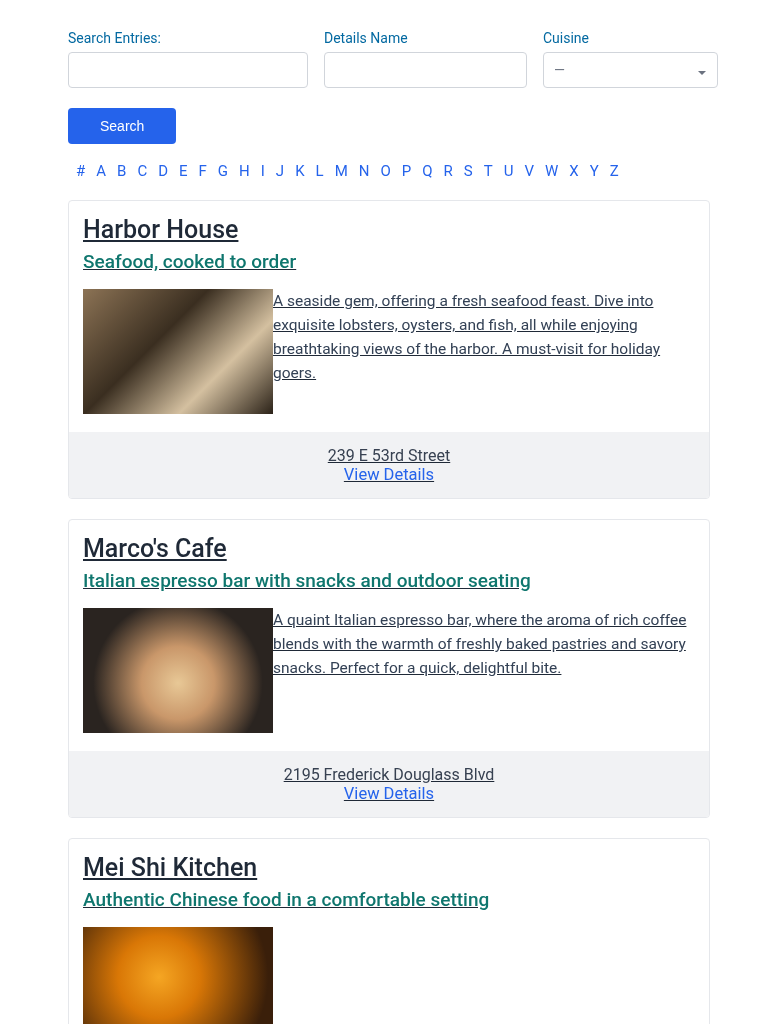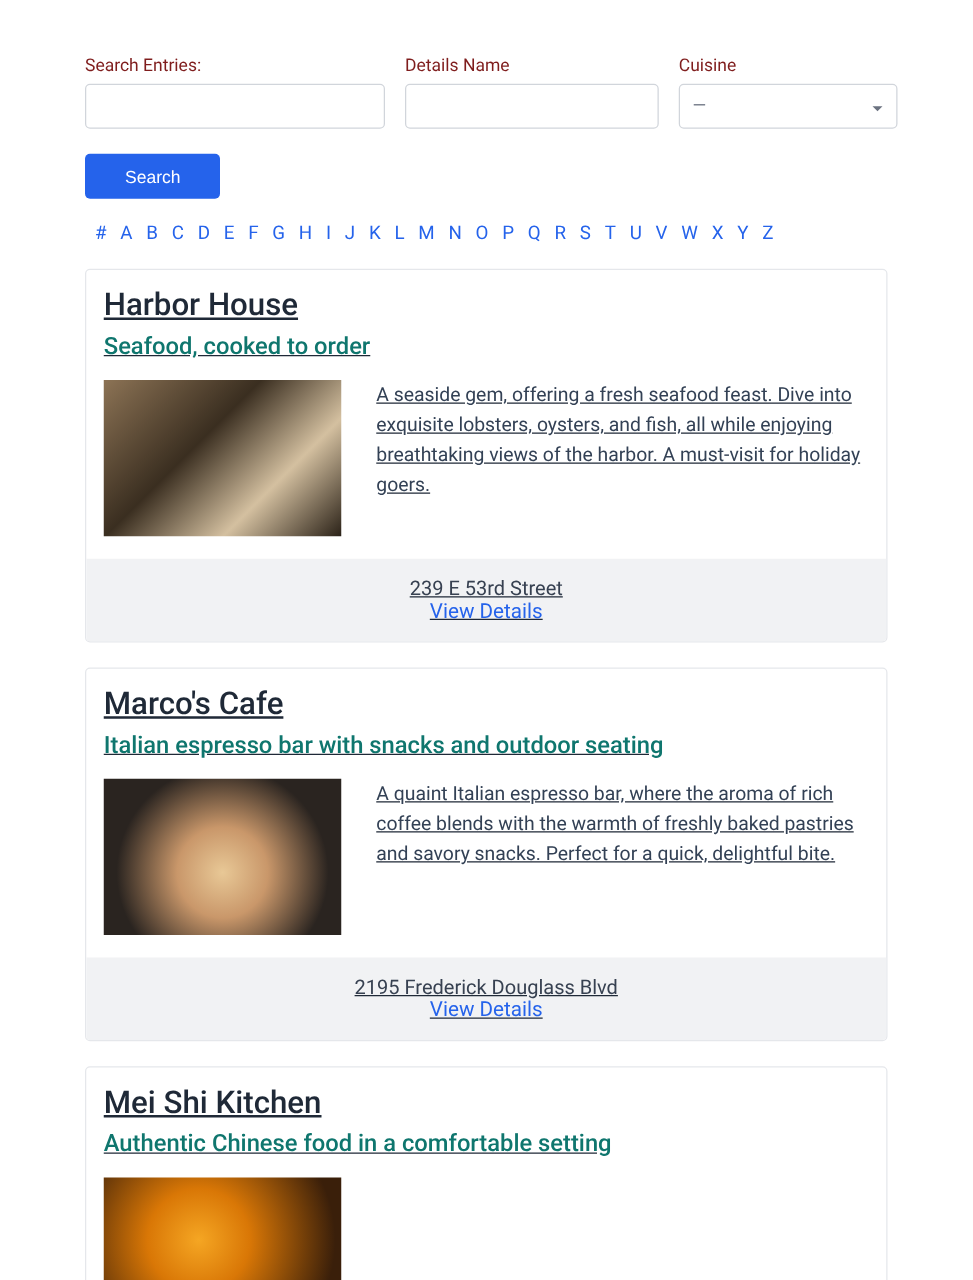--- a/index.html
+++ b/index.html
@@ -11,23 +11,22 @@
     padding: 30px 68px 0 68px;
   }
   .search-row {
     display: flex;
     gap: 16px;
     margin-bottom: 20px;
   }
   .field { display: flex; flex-direction: column; }
   .field label {
     font-size: 14px;
-    color: #7f1d1d;
+    color: #0369a1;
     margin-bottom: 6px;
-    margin-top: 15px;
   }
   .field input, .field .select {
     height: 36px;
     border: 1px solid #d1d5db;
     border-radius: 4px;
     padding: 0 10px;
     font-size: 14px;
     background: #fff;
   }
   .field .select {
@@ -85,21 +84,21 @@
     margin-bottom: 6px;
   }
   .card-sub {
     font-size: 19px;
     font-weight: 500;
     color: #0f766e;
     margin-bottom: 16px;
   }
   .card-content {
     display: flex;
-    gap: 28px;
+    gap: 0;
   }
   .thumb {
     width: 190px;
     height: 125px;
     flex-shrink: 0;
     background-size: cover;
     background-position: center;
   }
   .thumb-1 { background: linear-gradient(135deg, #8c7355 0%, #3a2e20 40%, #d4c0a0 70%, #2b2218 100%); }
   .thumb-2 { background: radial-gradient(circle at 50% 60%, #e8c896 0%, #c9976a 30%, #2a2420 70%); }

